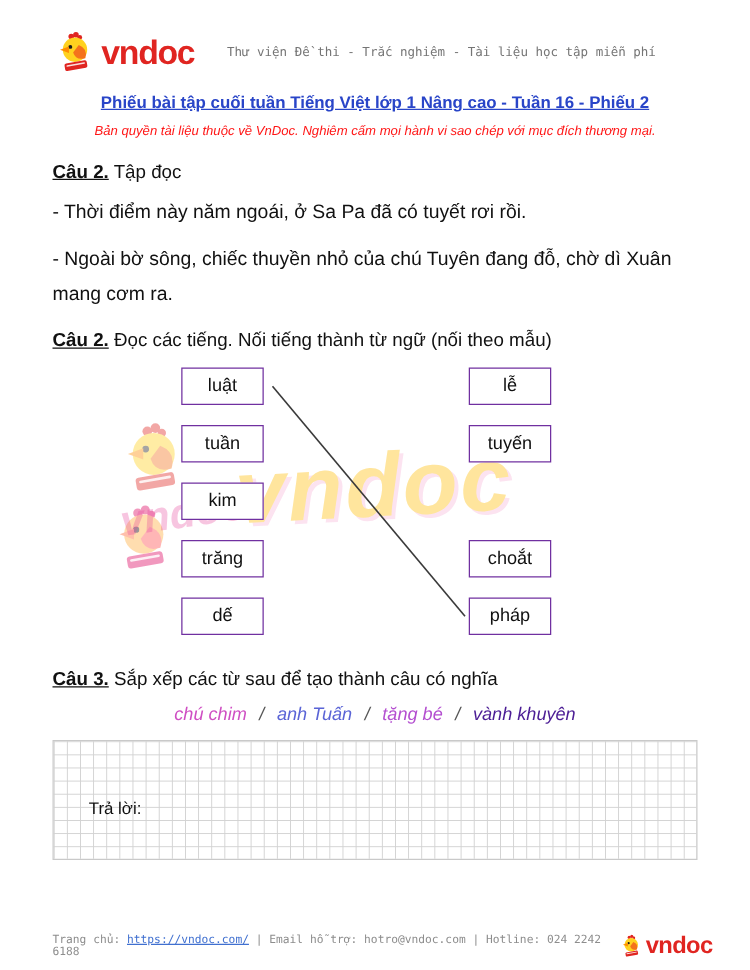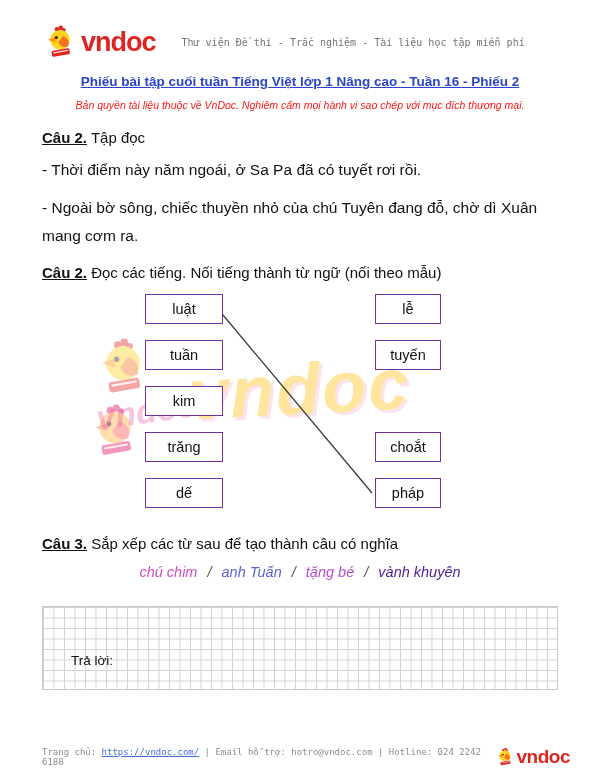--- a/index.html
+++ b/index.html
@@ -20,28 +20,28 @@
 
   .cau { margin-top:18px; font-size:15px; color:#111; }
   .cau2 { margin-top:14px; }
   .cau3 { margin-top:16px; }
   .cau-label { font-weight:bold; text-decoration:underline; }
   .reading p { margin-top:10px; line-height:1.8; font-size:15.5px; color:#111; }
 
   
   .diagram { position:relative; margin-top:8px; height:230px; }
   .wbox { position:absolute; height:30px; border:1.5px solid #7030a0; background:#fff; display:flex; align-items:center; justify-content:center; font-size:14.5px; color:#111; }
-  .wbox.left  { left:103px; width:78px; }
+  .wbox.left  { left:103px; width:66px; }
   .wbox.right { left:333px; width:66px; }
   .connect-overlay { position:absolute; left:0; top:0; width:100%; height:100%; }
 
   
   .words-line { margin-top:12px; text-align:center; font-size:14.5px; font-style:italic; }
   .words-line span { margin:0 3px;text-align:center; }
-  .grid-area { position:relative; margin-top:26px; height:84px; border:1px solid #c9c9c9;
+  .grid-area { position:relative; margin-top:12px; height:96px; border:1px solid #c9c9c9;
     background-image:
       linear-gradient(to right, #d2d2d2 1px, transparent 1px),
       linear-gradient(to bottom, #d2d2d2 1px, transparent 1px);
     background-size:10.5px 10.5px; }
   .answer-label { position:absolute; left:28px; top:46px; font-size:13.5px; color:#111; }
 
   
   .footer { position:absolute; z-index:1; left:42px; right:30px; bottom:8px; display:flex; align-items:center; justify-content:space-between; }
   .footer-text { font-family:"DejaVu Sans Mono", monospace; font-size:9px; color:#8d8d8d; }
   .footer-link { color:#4070d0; text-decoration:underline; }

